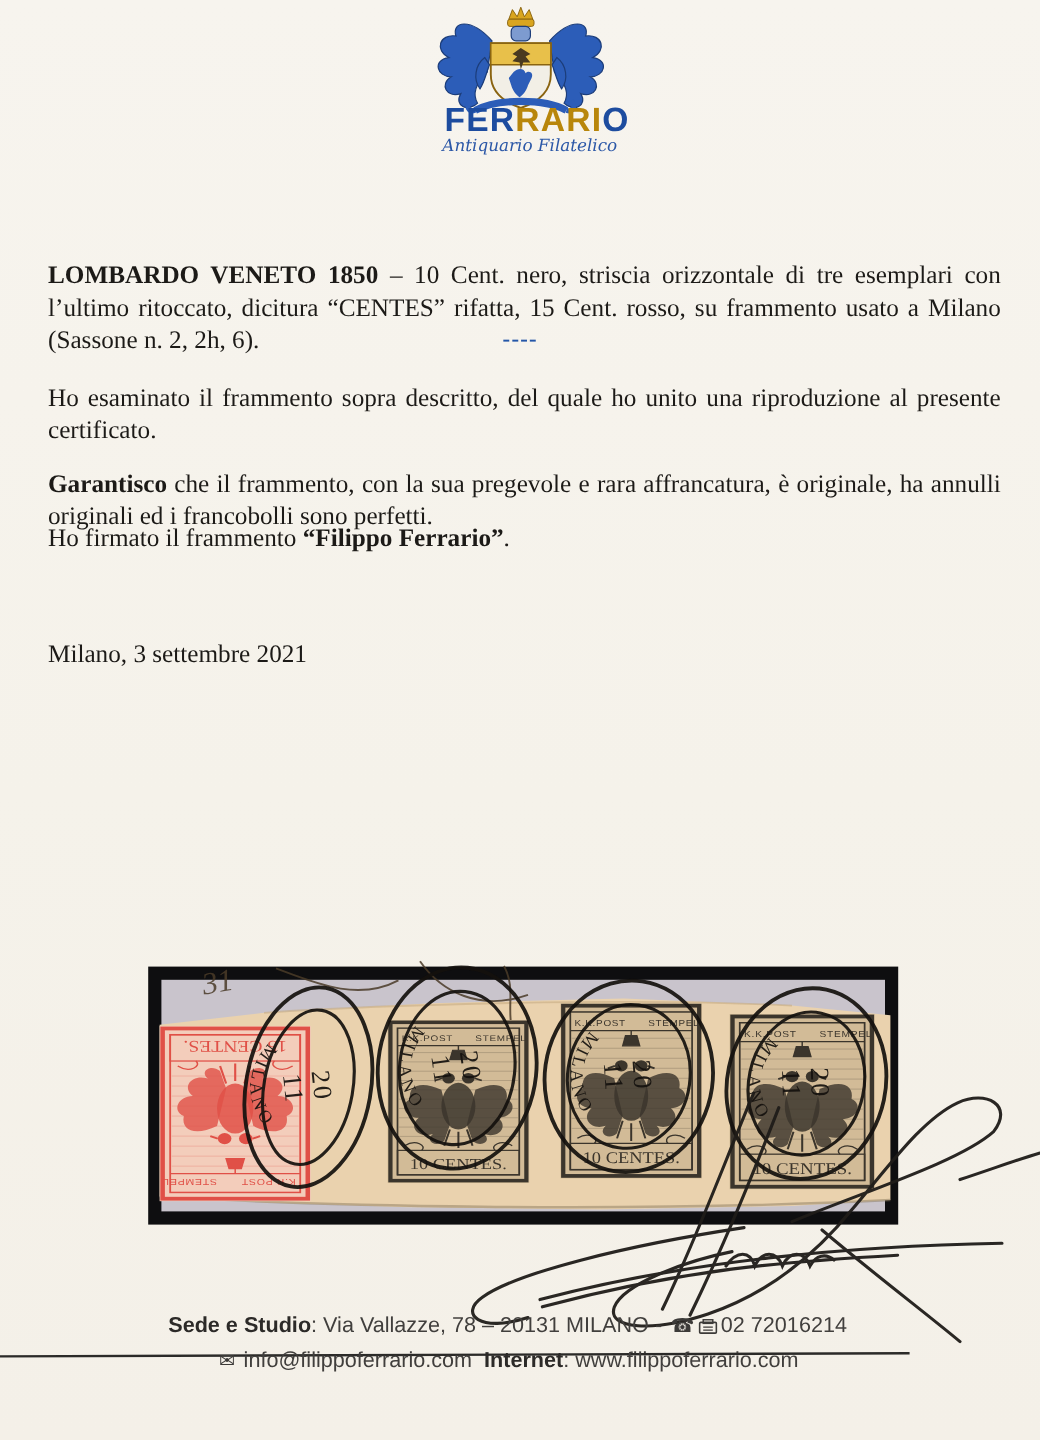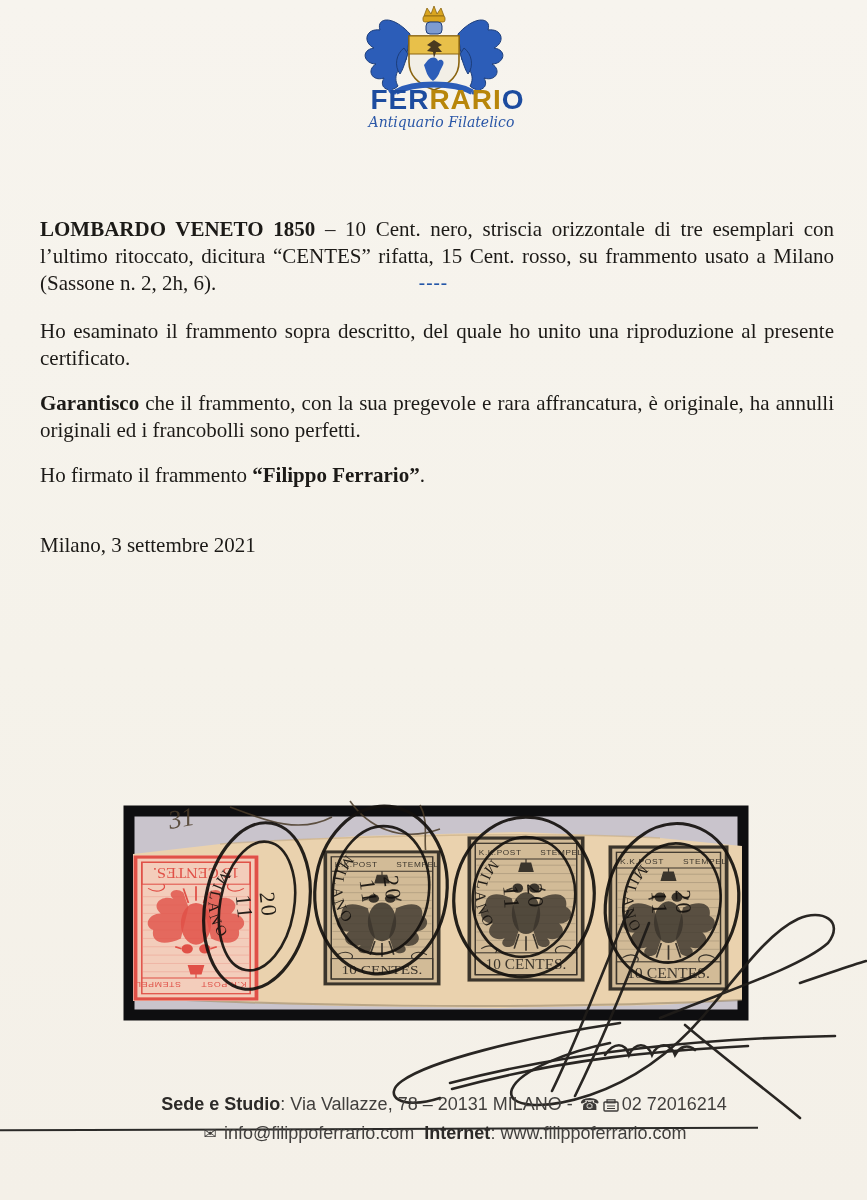--- a/index.html
+++ b/index.html
@@ -16,28 +16,28 @@
   .tagline{position:absolute; top:114px; left:8px; width:100%; text-align:center;
     font-family:"DejaVu Serif", serif; font-style:italic; font-size:14px; color:#2b57a7;}
   .title-row{position:absolute; top:138px; left:0; width:100%; height:44px;}
   .title-text{position:absolute; left:0; width:100%; text-align:center;
     font-size:29px; letter-spacing:1.5px; color:#171511; font-weight:400;}
   .hairline{position:absolute; top:22px; height:2px; background:#1e1d1b;}
   .hairline.left{left:28px; width:226px; transform:rotate(-0.7deg);}
   .hairline.right{left:640px; width:204px; transform:rotate(-0.7deg);}
   .para{position:absolute; left:40px; width:794px; font-size:21px; line-height:27px; text-align:justify;}
   .para b{font-weight:bold;}
-  .p1{top:196px;margin-top:20px;} .p2{top:318px;} .p3{top:390px;} .p4{top:462px;}
+  .p1{top:196px;margin-top:20px;} .p2{top:318px;} .p3{top:390px;} .p4{top:435px;}
   .dashes{position:absolute; top:272px; left:0; width:100%; text-align:center;
     color:#2456a8; font-weight:bold; font-size:19px; letter-spacing:1px;}
   .dateline{position:absolute; left:40px; top:533px; font-size:21px;}
   .figure{position:absolute; left:100px; top:793px; width:767px; height:330px;}
   .footer-rule{position:absolute; top:1128px; left:0; width:758px; height:2px; background:#2b2a28; transform:rotate(-0.2deg);}
   .footer{position:absolute; top:1090px; left:0; width:846px; text-align:center;
-    font-family:"Liberation Sans", sans-serif; font-size:18px; color:#413f3d; line-height:29px;padding-left:21px;}
+    font-family:"Liberation Sans", sans-serif; font-size:18px; color:#413f3d; line-height:29px;}
   .footer .fb{font-weight:bold; color:#2c2a28;}
   .ficon{display:inline-block; font-family:"DejaVu Sans", sans-serif; font-size:16px; color:#3c3a38; margin:0 2px;}
   .faxsvg{vertical-align:-2px; margin:0 3px 0 1px;}
 </style>
 </head>
 <body>
 
 <div class="page">
 
   <svg class="crest" viewBox="0 0 176 96">

